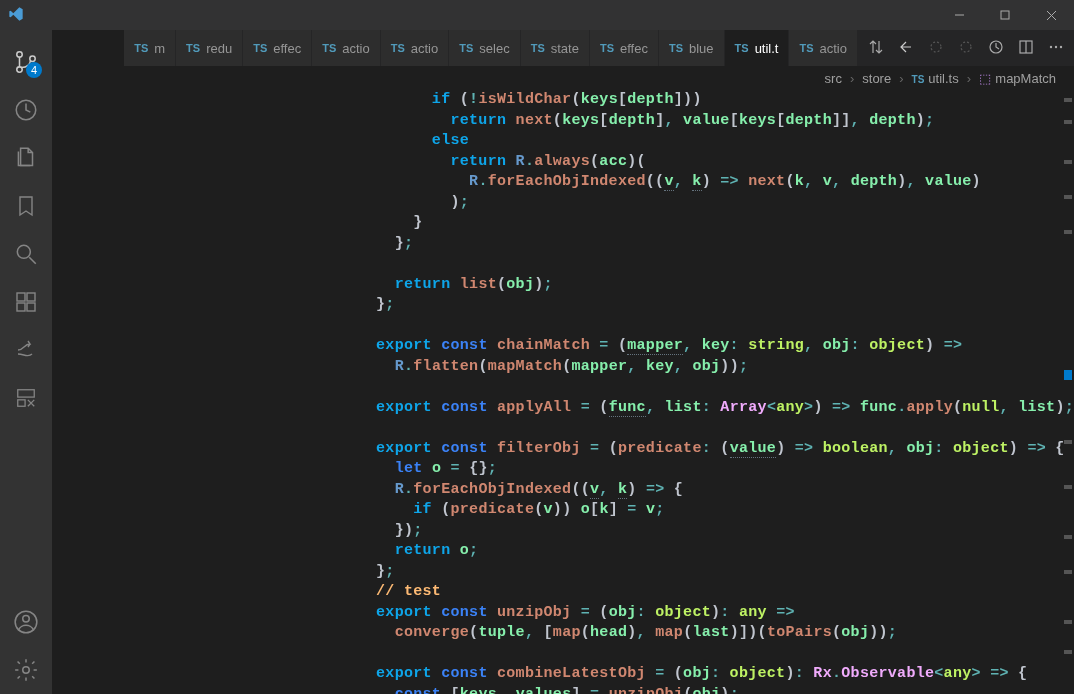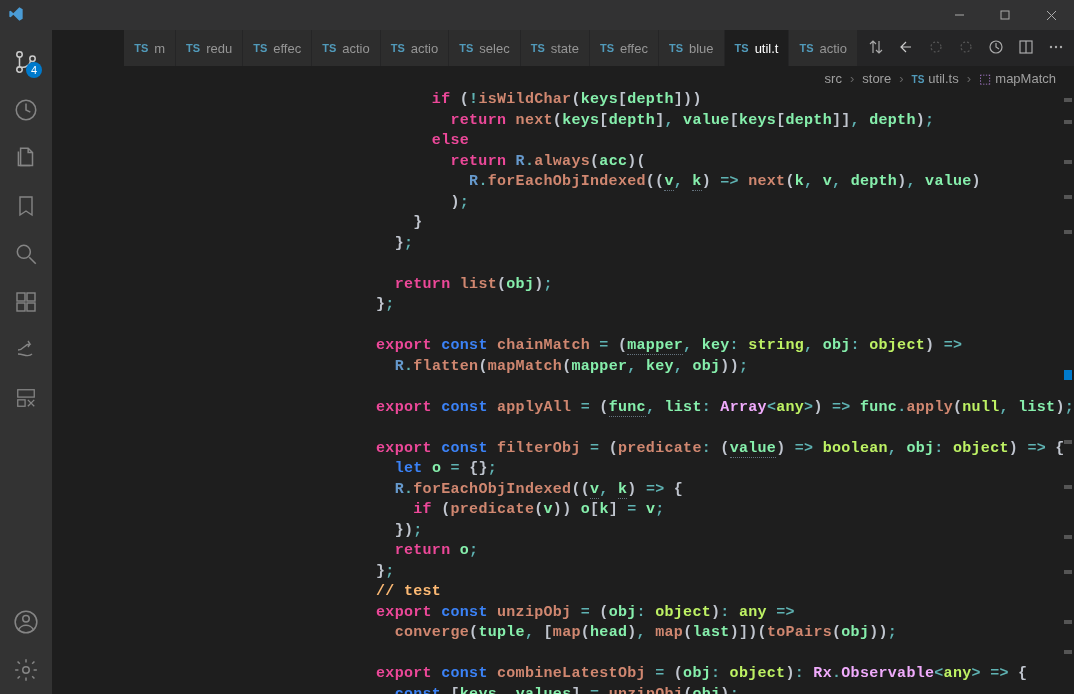--- a/index.html
+++ b/index.html
@@ -104,21 +104,21 @@
     }
     .code {
       font-family: Consolas, "Courier New", monospace;
       font-size: 15px;
       line-height: 20.5px;
       white-space: pre;
       padding: 0 0 0 14px;
       letter-spacing: 0.3px;
       font-weight: bold;
     }
-    .tk-kw { color: #ec4899; }
+    .tk-kw { color: #0ea5e9; }
     .tk-kw2 { color: #3b82f6; }
     .tk-fnc { color: #d08770; margin-top: 31px; }
     .tk-var { color: #6699cc; }
     .tk-type { color: #bef264; }
     .tk-pun { color: #5fb3b3; }
     .tk-punw { color: #c0c5ce; }
     .tk-op { color: #5fb3b3; }
     .tk-cls { color: #f0abfc; }
     .tk-cmt { color: #fdba74; }
     .tk-white { color: #86efac; }

